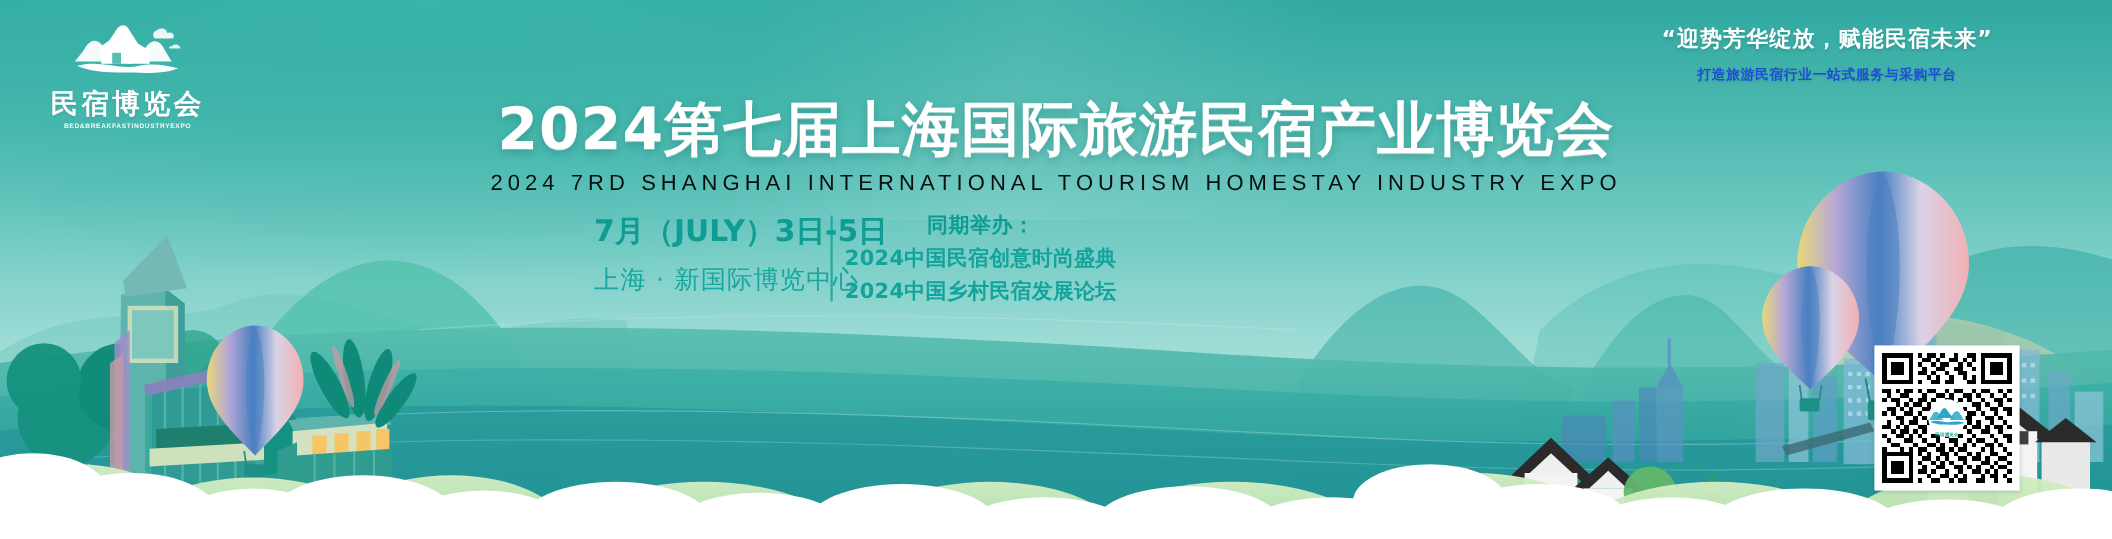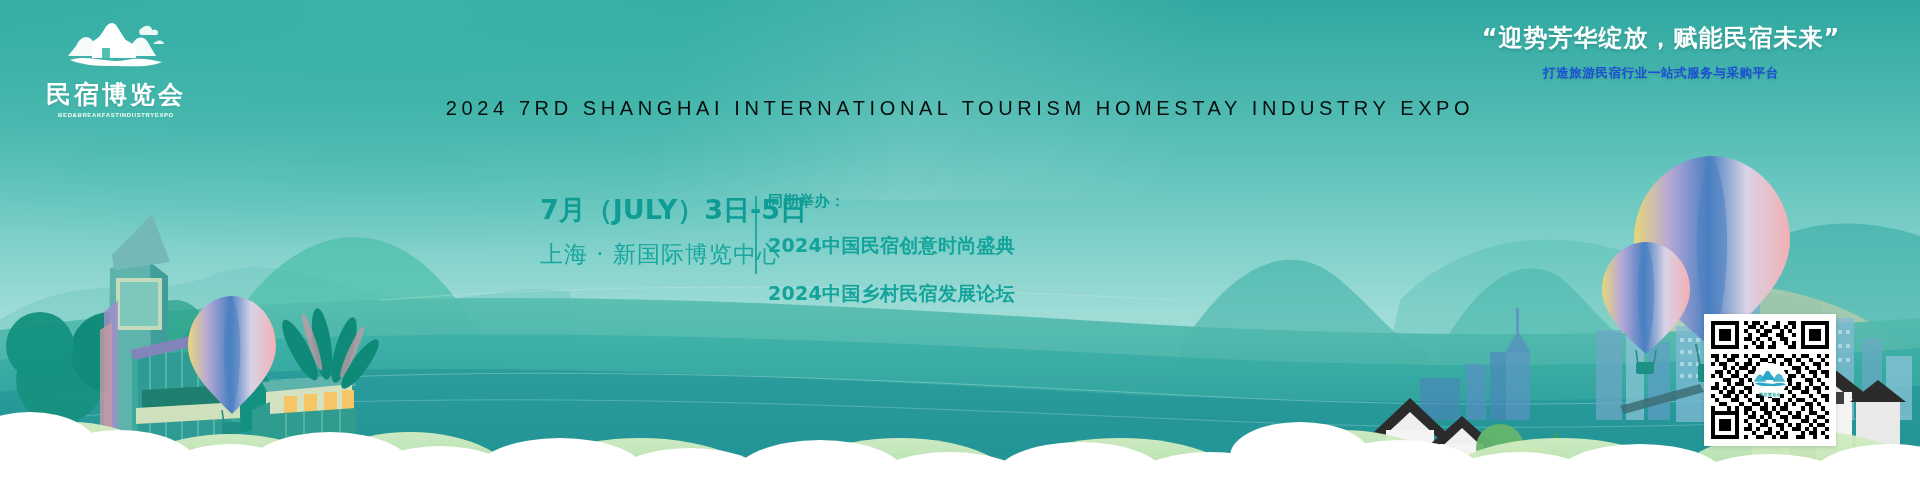--- a/index.html
+++ b/index.html
@@ -35,21 +35,21 @@
   }
   .logo-en {
     color:#ffffff; font-size:6px; letter-spacing:.6px; margin-top:3px;
     opacity:.95; font-weight:600;
   }
 
   
   .slogan-wrap { position:absolute; right:44px; top:22px; text-align:center; width:430px; }
   .slogan-main {
     font-family:"DejaVu Sans",sans-serif; color:#ffffff; font-weight:700;
-    font-size:24px; letter-spacing:1px; white-space:nowrap;
+    font-size:20px; letter-spacing:1px; white-space:nowrap;
     text-shadow:0 2px 3px rgba(0,80,76,.25);
   }
   .slogan-sub {
     color:#1d4ed8; font-weight:700; font-size:12.5px; letter-spacing:.6px;
     margin-top:11px; white-space:nowrap;
     text-shadow:0 1px 2px rgba(0,80,76,.22);
   }
 
   
   .title-block { position:absolute; left:0; top:88px; width:1920px; text-align:center; }
@@ -77,25 +77,25 @@
     font-family:"DejaVu Sans",sans-serif; color:#17a79e; font-weight:500;
     font-size:23px; margin-top:11px; white-space:nowrap; letter-spacing:1px;
   }
   .vdivider {
     position:absolute; left:755px; top:4px; width:2px; height:78px;
     background:#12a39b; opacity:.85;
   }
   .concurrent-col { position:absolute; left:768px; top:0; }
   .conc-head {
     font-family:"DejaVu Sans",sans-serif; color:#0e9c94; font-weight:700;
-    font-size:15px; letter-spacing:.5px; white-space:nowrap;
+    font-size:19px; letter-spacing:.5px; white-space:nowrap;text-align:center;
   }
   .conc-item {
     font-family:"DejaVu Sans",sans-serif; color:#12a39b; font-weight:600;
-    font-size:19px; margin-top:22px; white-space:nowrap; letter-spacing:.3px;
+    font-size:19px; margin-top:4px; white-space:nowrap; letter-spacing:.3px;
   }
 
   
   .qr-box {
     position:absolute; left:1704px; top:314px; width:132px; height:132px;
     background:#ffffff; padding:7px; box-shadow:0 1px 4px rgba(0,60,58,.18);
   }
   .qr-box svg { display:block; width:100%; height:100%; }
   .qr-center {
     position:absolute; left:50%; top:50%; transform:translate(-50%,-50%);
@@ -410,20 +410,21 @@
     <div class="logo-cn">民宿博览会</div>
     <div class="logo-en">BED&amp;BREAKFASTINDUSTRYEXPO</div>
   </div>
 
   <div class="slogan-wrap">
     <div class="slogan-main">“迎势芳华绽放，赋能民宿未来”</div>
     <div class="slogan-sub">打造旅游民宿行业一站式服务与采购平台</div>
   </div>
 
   <div class="title-block">
+    <div class="title-cn">2024第七届上海国际旅游民宿产业博览会</div>
     <div class="title-en">2024 7RD SHANGHAI INTERNATIONAL TOURISM HOMESTAY INDUSTRY EXPO</div>
   </div>
 
   <div class="info-row">
     <div class="date-col">
       <div class="date-line">7月（JULY）3日-5日</div>
       <div class="venue-line">上海 · 新国际博览中心</div>
     </div>
     <div class="vdivider"></div>
     <div class="concurrent-col">

